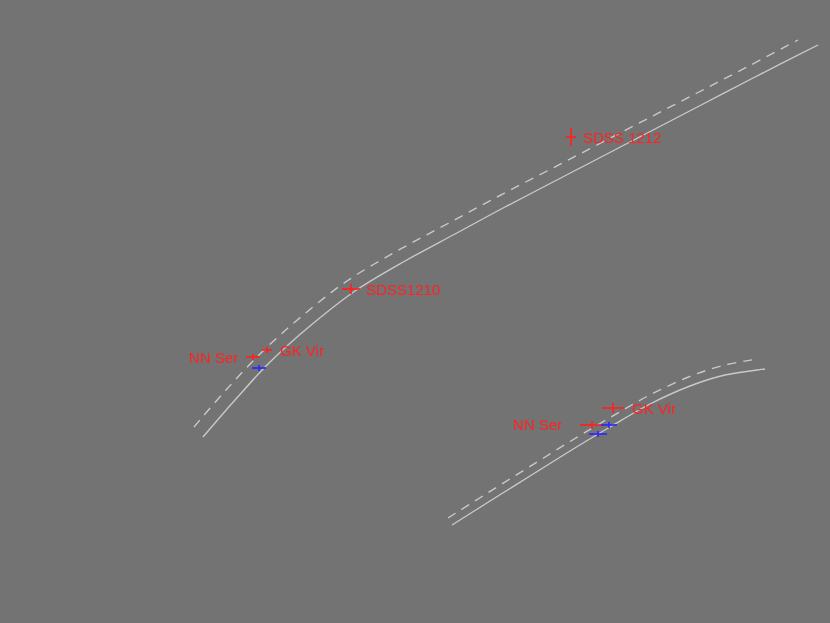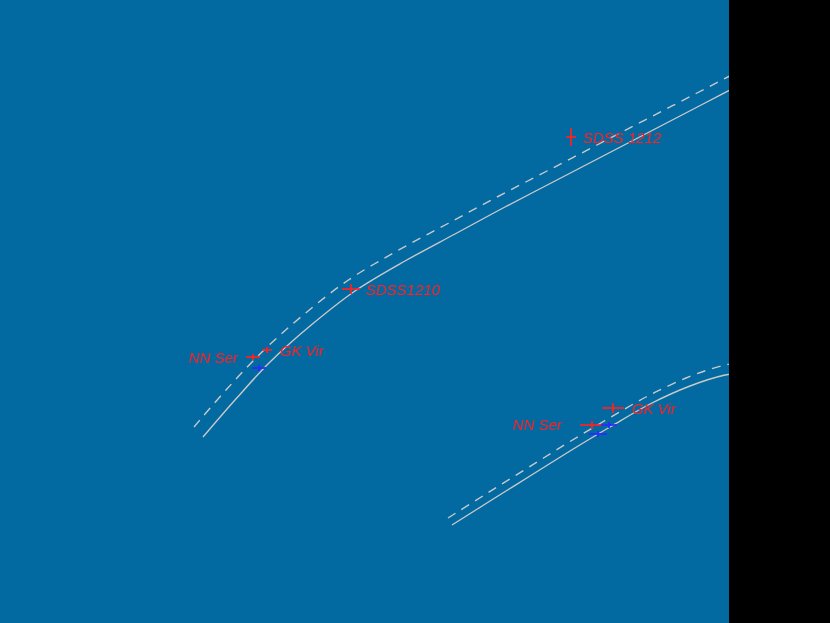--- a/index.html
+++ b/index.html
@@ -2,26 +2,25 @@
 <html><head>
 <meta charset="utf-8">
 <style>
   html, body {
     margin: 0;
     padding: 0;
     background: #000000;
   }
   .figure {
     position: relative;
-    width: 729px;
+    width: 830px;
     height: 623px;
-    background: #0369a1;
+    background: #737373;
     overflow: hidden;
     font-family: "Liberation Sans", "DejaVu Sans", sans-serif;
-    font-style: italic;
   }
   svg text {
     font-family: "Liberation Sans", "DejaVu Sans", sans-serif;
     font-size: 15px;
   }
 </style>
 </head>
 <body>
 
 <div class="figure">

